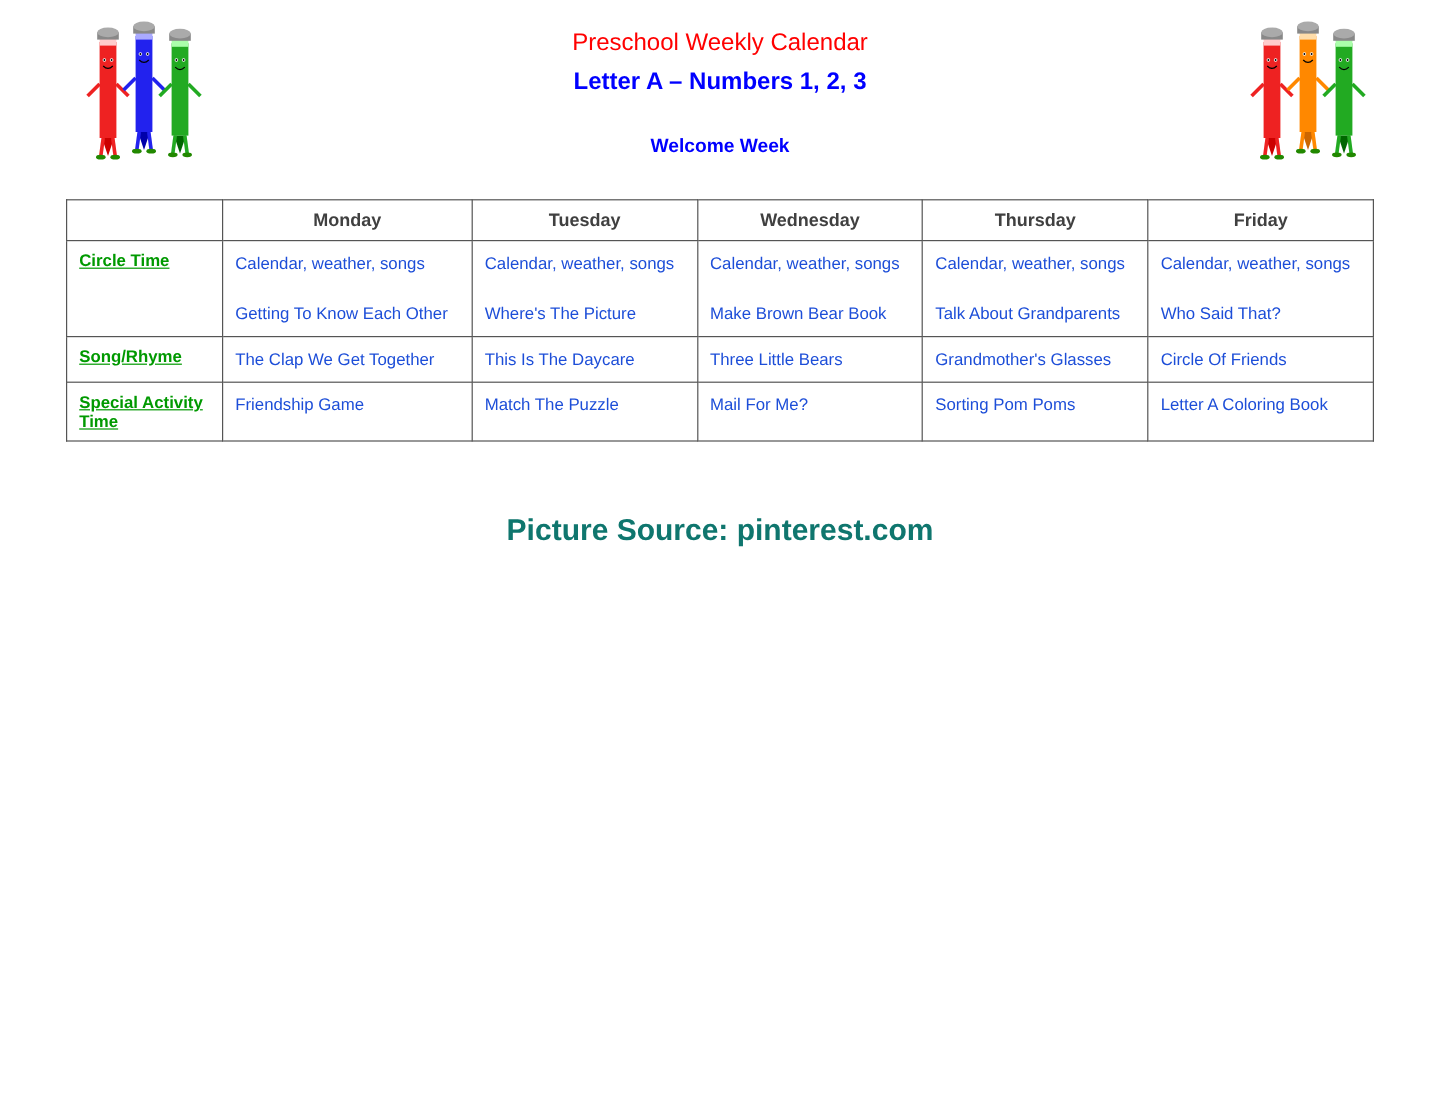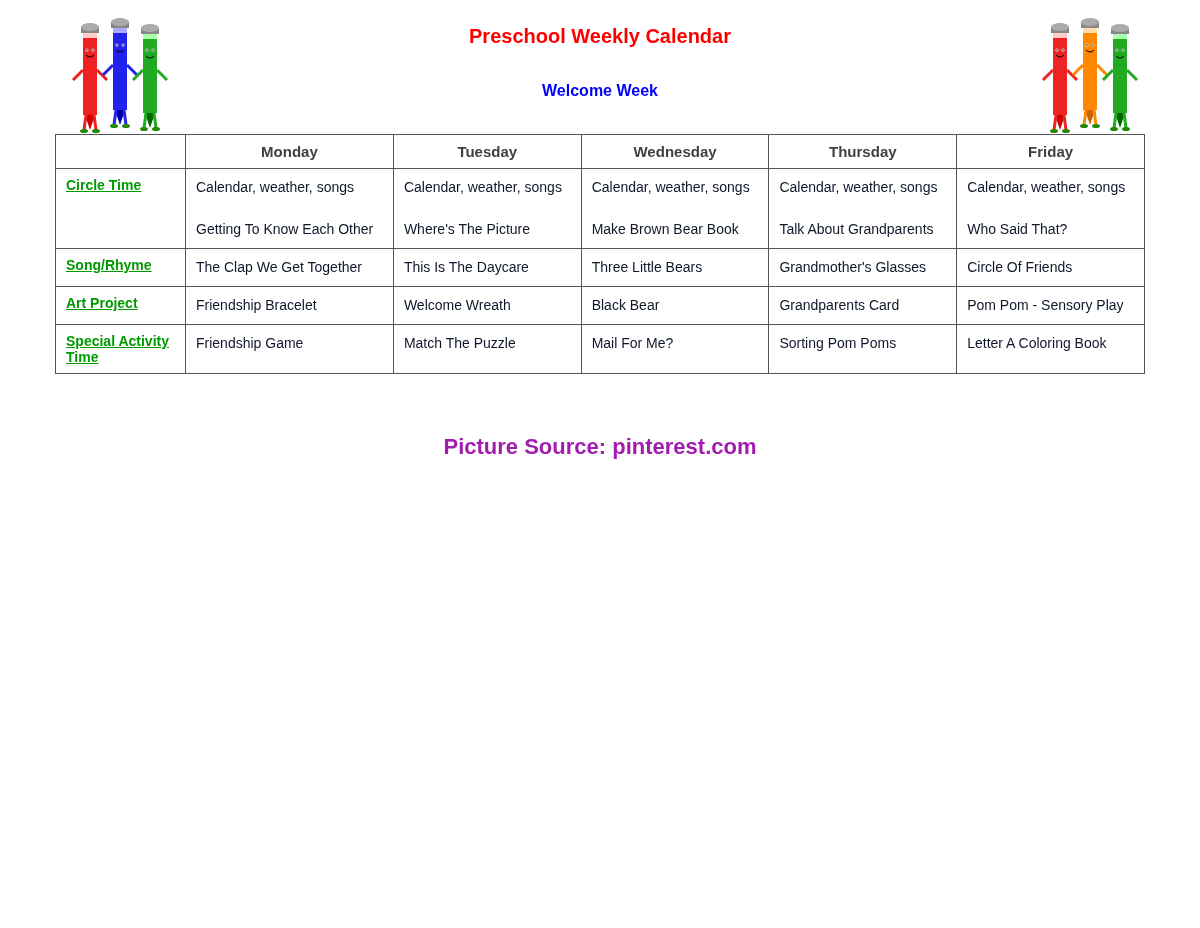--- a/index.html
+++ b/index.html
@@ -28,21 +28,21 @@
     .crayon-left { left: 60px; top: 10px; }
     .crayon-right { right: 60px; top: 10px; }
 
     
     .crayon-svg { width: 100%; height: 100%; }
 
     .header-text {
       text-align: center;
       line-height: 1.6;
     }
-    .header-text .line1 { color: #ff0000; font-size: 20px; font-weight: bold; }
+    .header-text .line1 { color: #ff0000; font-size: 20px; font-weight: normal; }
     .header-text .line2 { color: #ff0000; font-size: 20px; font-weight: bold; }
     .header-text .line3 { color: #0000ff; font-size: 20px; font-weight: bold; }
     .header-text .line4 { color: #0000ff; font-size: 20px; font-weight: bold; }
     .header-text .line5 { color: #0000ff; font-size: 16px; font-weight: bold; margin-top: 26px; }
 
     .calendar-wrapper {
       padding: 10px 55px;
       margin-top: 10px;
     }
 
@@ -68,33 +68,33 @@
     .row-label {
       color: #009900;
       font-weight: bold;
       font-size: 14px;
       vertical-align: top;
       width: 130px;
       text-decoration: underline;
     }
 
     .cell-content {
-      color: #0f172a;
+      color: #1d4ed8;
       font-size: 14px;
       line-height: 1.5;
     }
 
     .footer {
       text-align: center;
       margin-top: 50px;
       padding-bottom: 30px;
     }
     .footer-text {
-      color: #a21caf;
-      font-size: 22px;
+      color: #0f766e;
+      font-size: 25px;
       font-weight: bold;
     }
   </style>
 </head>
 <body>
 
 <div class="header-area">
 
   <div class="crayon-left">
     <svg viewBox="0 0 110 130" xmlns="http://www.w3.org/2000/svg" class="crayon-svg">
@@ -156,20 +156,21 @@
         <line x1="16" y1="95" x2="14" y2="110" stroke="#22aa22" stroke-width="3"></line>
         <line x1="24" y1="95" x2="26" y2="110" stroke="#22aa22" stroke-width="3"></line>
         <ellipse cx="14" cy="111" rx="4" ry="2" fill="#228800"></ellipse>
         <ellipse cx="26" cy="111" rx="4" ry="2" fill="#228800"></ellipse>
       </g>
     </svg>
   </div>
 
   <div class="header-text">
     <div class="line1">Preschool Weekly Calendar</div>
+    <div class="line3">Letter A – Numbers 1, 2, 3</div>
     <div class="line5">Welcome Week</div>
   </div>
 
   <div class="crayon-right">
     <svg viewBox="0 0 110 130" xmlns="http://www.w3.org/2000/svg" class="crayon-svg">
       <g transform="translate(10,5)">
         <polygon points="15,100 25,100 20,115" fill="#cc0000"></polygon>
         <rect x="13" y="20" width="14" height="80" fill="#ee2222"></rect>
         <rect x="13" y="15" width="14" height="8" fill="#ffcccc"></rect>
         <rect x="11" y="12" width="18" height="6" fill="#888"></rect>
@@ -269,38 +270,20 @@
             <div class="cell-content">Three Little Bears</div>
           </td>
           <td>
             <div class="cell-content">Grandmother's Glasses</div>
           </td>
           <td>
             <div class="cell-content">Circle Of Friends</div>
           </td>
         </tr>
         <tr>
-          <td class="row-label">Art Project</td>
-          <td>
-            <div class="cell-content">Friendship Bracelet</div>
-          </td>
-          <td>
-            <div class="cell-content">Welcome Wreath</div>
-          </td>
-          <td>
-            <div class="cell-content">Black Bear</div>
-          </td>
-          <td>
-            <div class="cell-content">Grandparents Card</div>
-          </td>
-          <td>
-            <div class="cell-content">Pom Pom - Sensory Play</div>
-          </td>
-        </tr>
-        <tr>
           <td class="row-label">Special Activity Time</td>
           <td>
             <div class="cell-content">Friendship Game</div>
           </td>
           <td>
             <div class="cell-content">Match The Puzzle</div>
           </td>
           <td>
             <div class="cell-content">Mail For Me?</div>
           </td>

